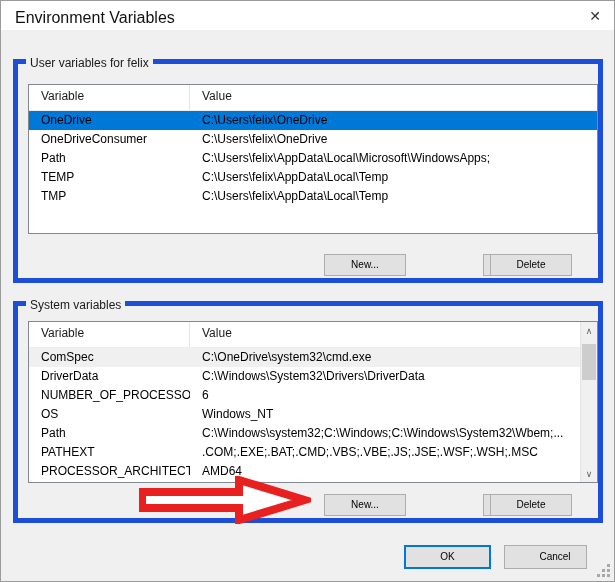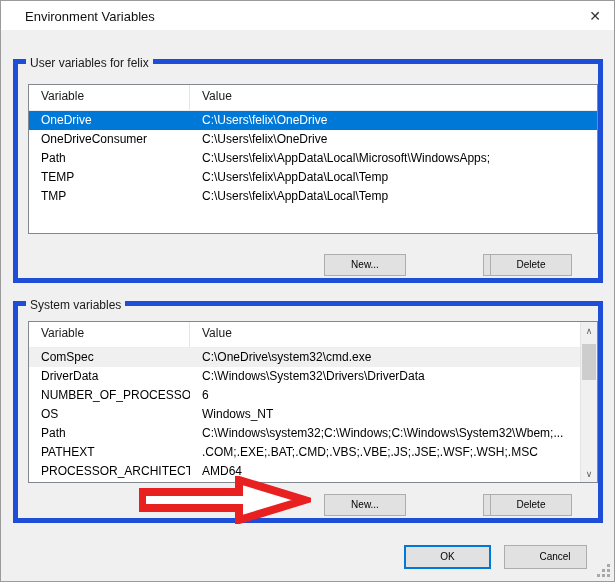--- a/index.html
+++ b/index.html
@@ -16,22 +16,22 @@
     width: 615px; height: 582px;
     background: #f0f0f0;
     border: 1px solid #9b9b9b;
   }
   
   .titlebar {
     position: absolute; left: 0; top: 0; right: 0; height: 29px;
     background: #ffffff;
   }
   .title-text {
-    position: absolute; left: 24px; top: 8px;
-    font-size: 13px; color: #111;
+    position: absolute; left: 14px; top: 8px;
+    font-size: 16px; color: #111;
   }
   .close-btn {
     position: absolute; right: 8px; top: 4px;
     width: 22px; height: 22px;
     display: flex; align-items: center; justify-content: center;
     font-size: 14px; color: #333;
     cursor: default;
   }
   
   .groupbox {
@@ -56,21 +56,21 @@
   #user-table   { left: 10px; top: 20px; width: 570px; height: 150px; }
   #system-table { left: 10px; top: 15px; width: 570px; height: 162px; }
   .lv-header { display: flex; height: 26px; background: #fff; border-bottom: 1px solid #ededed; }
   .lv-hcell { padding: 4px 0 0 12px; font-size: 12px; color: #1a1a1a; }
   .lv-hcell.col-var { width: 161px; border-right: 1px solid #e5e5e5; }
   .lv-hcell.col-val { flex: 1; }
   .lv-row { display: flex; height: 19px; }
   .lv-cell { padding: 2px 0 0 12px; white-space: nowrap; overflow: hidden; font-size: 12px; }
   .lv-cell.col-var { width: 161px; flex: none; }
   .lv-cell.col-val { flex: 1; }
-  .lv-row.selected { background: #0078d7; color: #ffffff; }
+  .lv-row.selected { background: #0078d7; color: #000000; }
   .lv-row.inactive-selected { background: #f0f0f0; }
   #system-table .lv-rows { margin-right: 17px; }
   #system-table .lv-header { margin-right: 17px; }
   
   .scrollbar {
     position: absolute; top: 0; right: 0; bottom: 0; width: 17px;
     background: #f0f0f0; border-left: 1px solid #e3e3e3;
   }
   .sb-arrow {
     position: absolute; left: 0; width: 16px; height: 17px;

